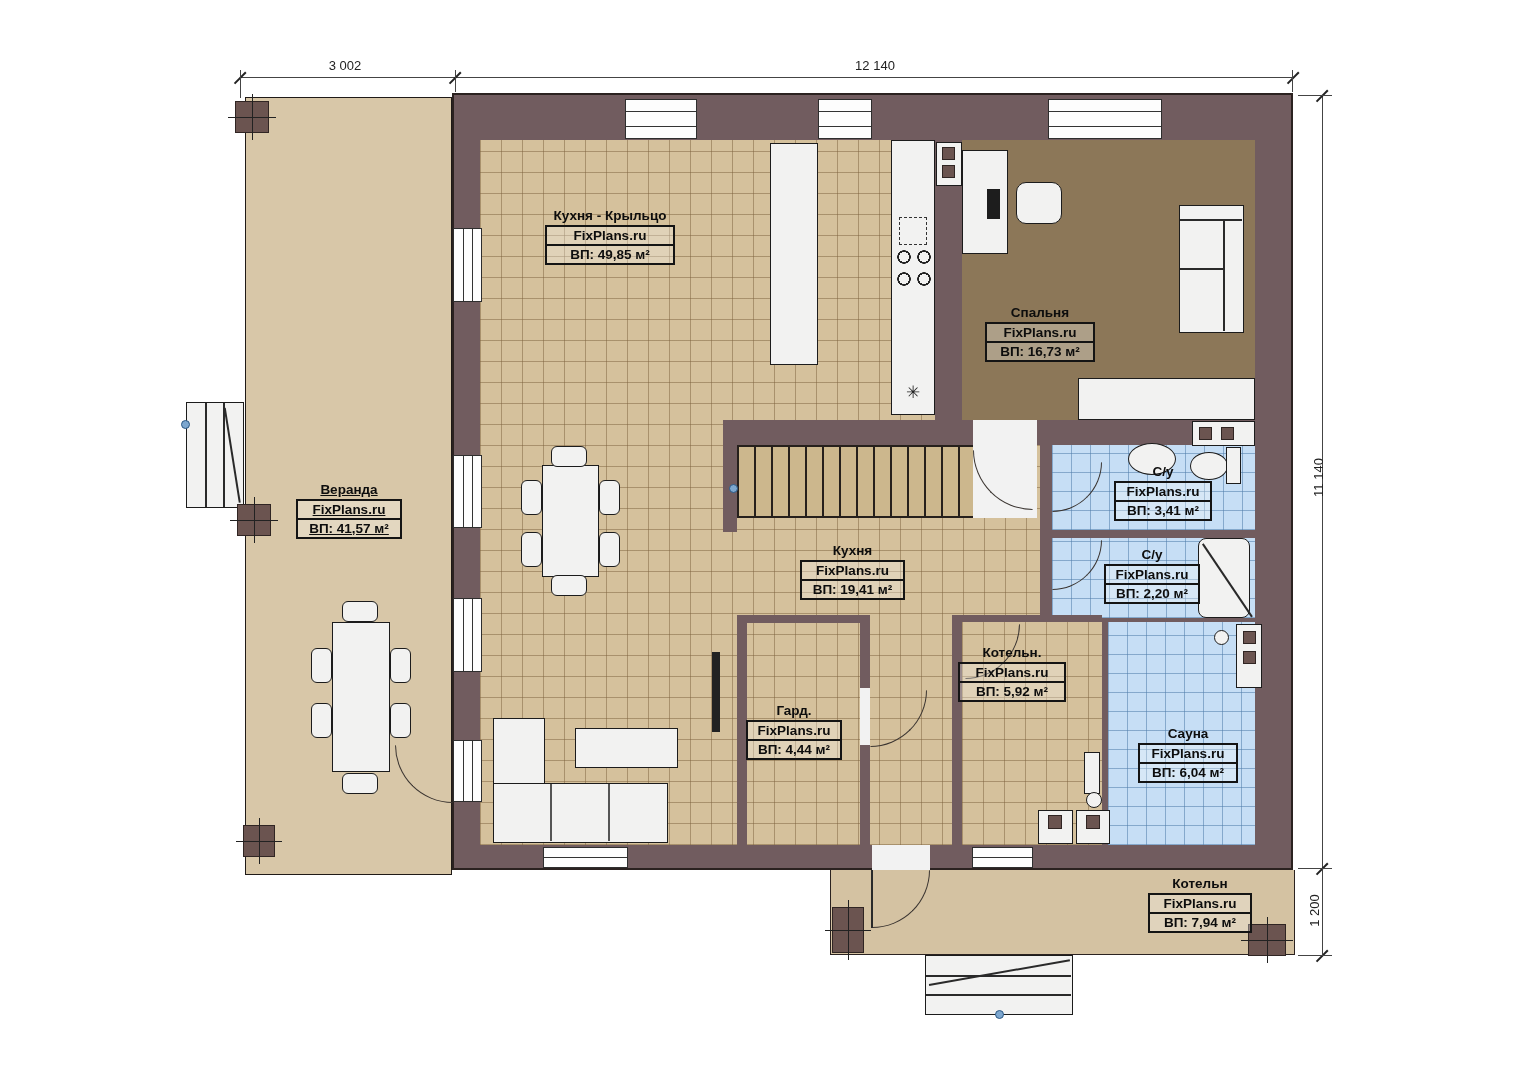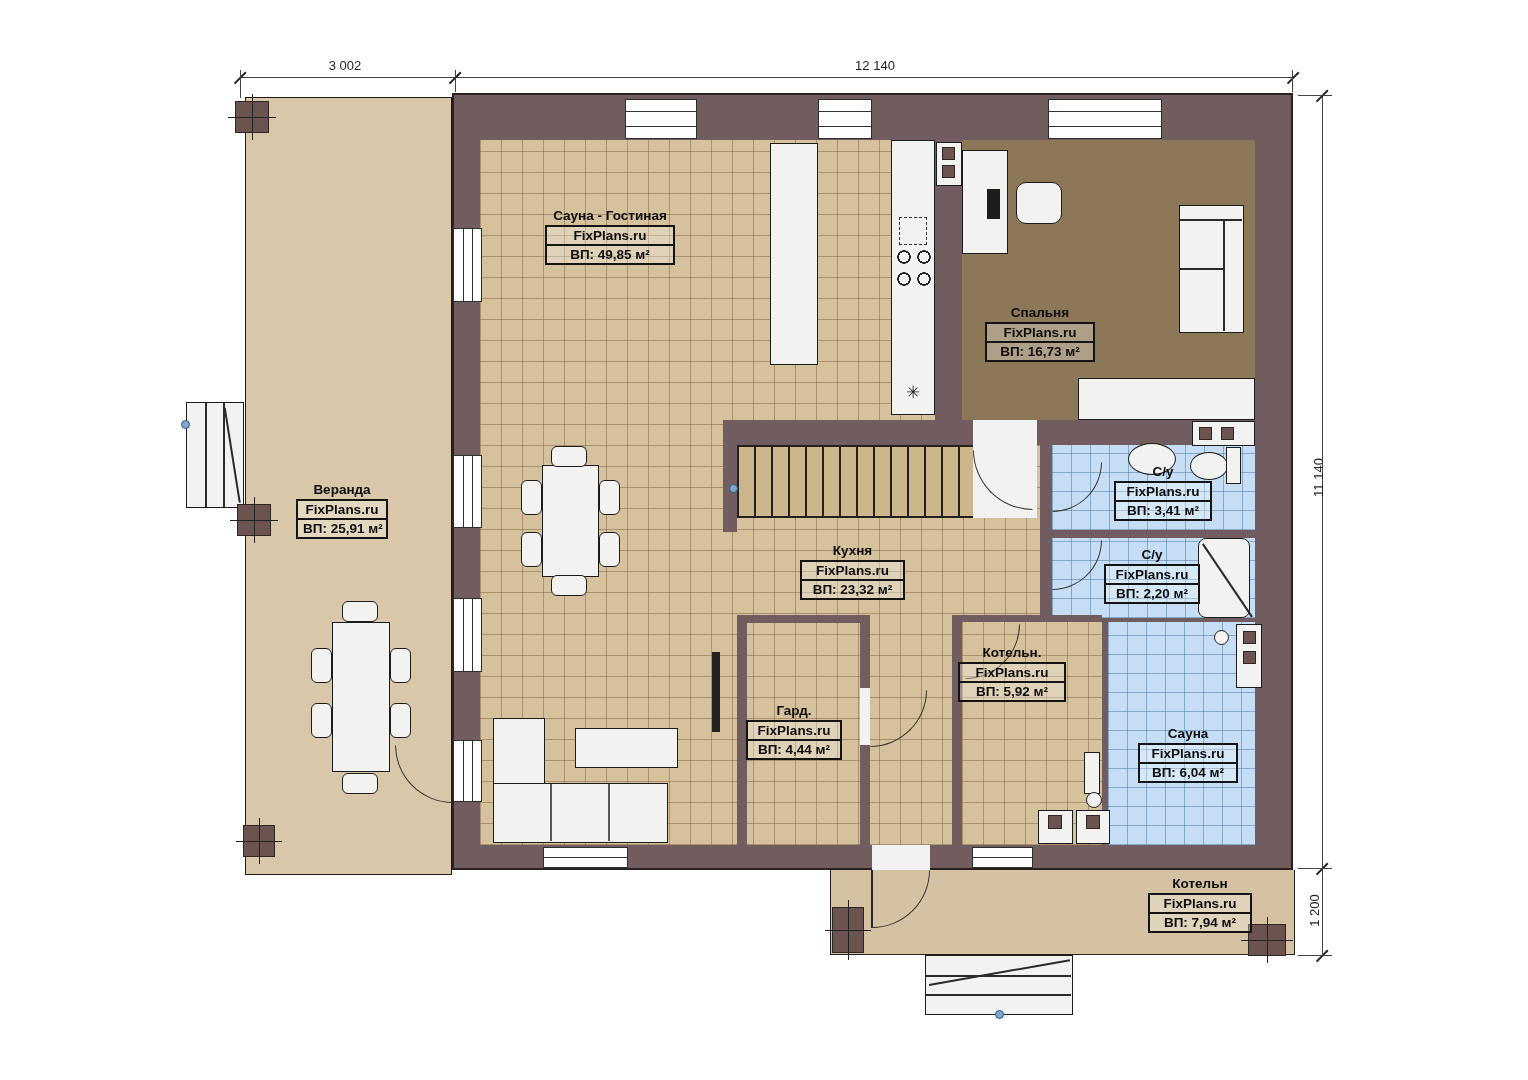--- a/index.html
+++ b/index.html
@@ -209,48 +209,48 @@
   </div>
   <div class="dot" style="left:995px;top:1010px;width:9px;height:9px;"></div>
 
   <div class="abs post" style="left:236px;top:102px;width:32px;height:30px;"></div>
   <div class="abs post" style="left:238px;top:505px;width:32px;height:30px;"></div>
   <div class="abs post" style="left:244px;top:826px;width:30px;height:30px;"></div>
   <div class="abs post" style="left:833px;top:908px;width:30px;height:44px;"></div>
   <div class="abs post" style="left:1249px;top:925px;width:36px;height:30px;"></div>
 
   <div class="room-label" style="left:545px;top:208px;width:130px;">
-    <div class="rname">Сауна - Гостиная</div>
+    <div class="rname">Кухня - Крыльцо</div>
     <div class="box">
       <div class="wm">FixPlans.ru</div>
       <div class="ar">ВП: 49,85 м²</div>
     </div>
   </div>
 
   <div class="room-label" style="left:978px;top:305px;width:110px;padding-left:7px;">
     <div class="rname">Спальня</div>
     <div class="box">
       <div class="wm">FixPlans.ru</div>
       <div class="ar">ВП: 16,73 м²</div>
     </div>
   </div>
 
-  <div class="room-label" style="left:296px;top:482px;width:92px;">
+  <div class="room-label" style="left:296px;top:482px;width:106px;text-decoration:underline;">
     <div class="rname">Веранда</div>
     <div class="box">
       <div class="wm">FixPlans.ru</div>
-      <div class="ar">ВП: 25,91 м²</div>
+      <div class="ar">ВП: 41,57 м²</div>
     </div>
   </div>
 
   <div class="room-label" style="left:800px;top:543px;width:105px;">
     <div class="rname">Кухня</div>
     <div class="box">
       <div class="wm">FixPlans.ru</div>
-      <div class="ar">ВП: 23,32 м²</div>
+      <div class="ar">ВП: 19,41 м²</div>
     </div>
   </div>
 
   <div class="room-label" style="left:1114px;top:464px;width:98px;">
     <div class="rname">С/у</div>
     <div class="box">
       <div class="wm">FixPlans.ru</div>
       <div class="ar">ВП: 3,41 м²</div>
     </div>
   </div>

